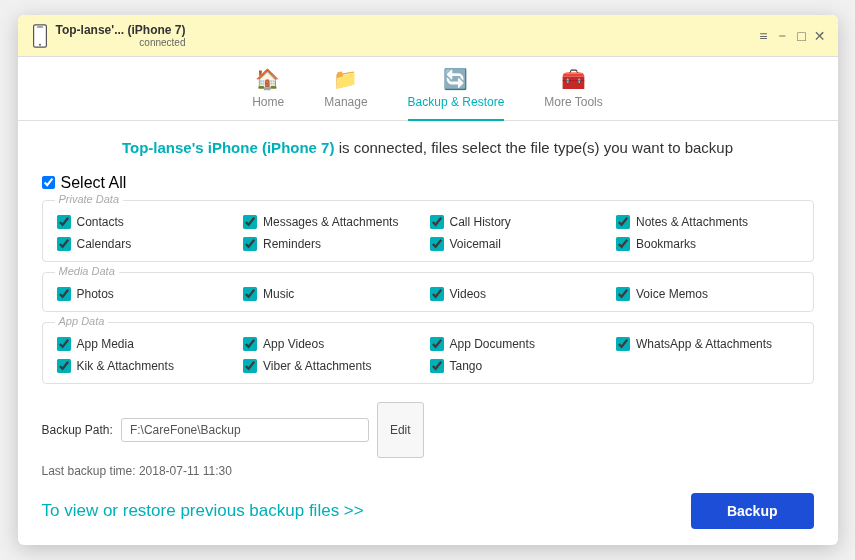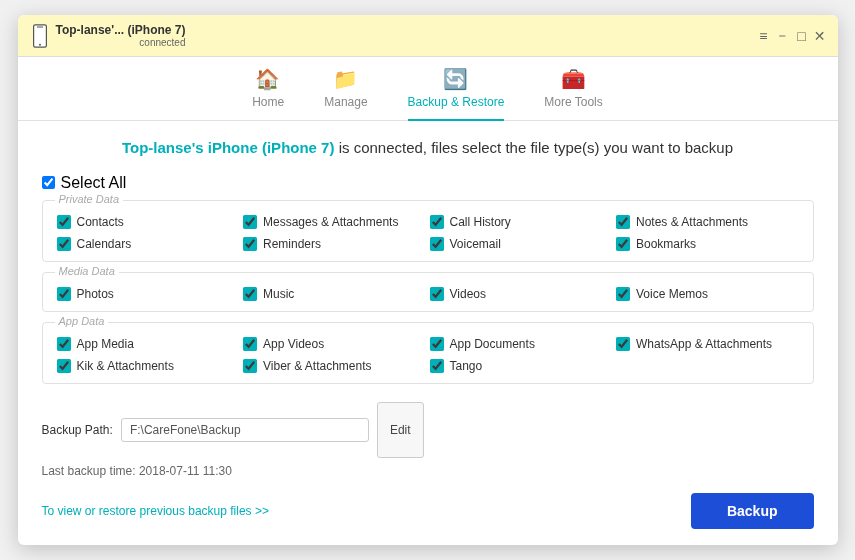--- a/index.html
+++ b/index.html
@@ -183,21 +183,21 @@
       margin-top: 6px;
     }
     .bottom-row {
       display: flex;
       align-items: center;
       justify-content: space-between;
       margin-top: auto;
       padding-top: 10px;
     }
     .restore-link {
-      font-size: 12px;
+      font-size: 17px;
       color: #00b0b9;
       text-decoration: none;
       cursor: pointer;
     }
     .backup-btn {
       background: #1d4ed8;
       color: #fff;
       border: none;
       border-radius: 4px;
       padding: 10px 36px;

